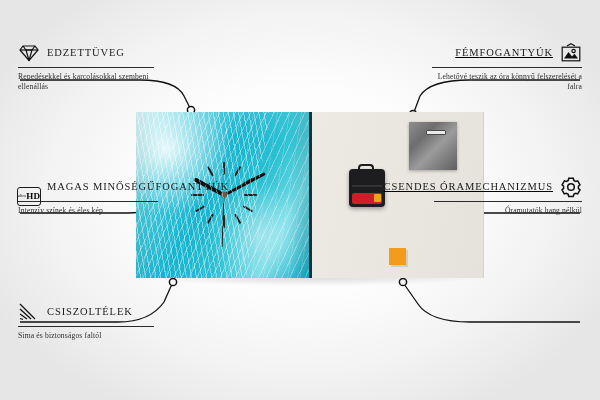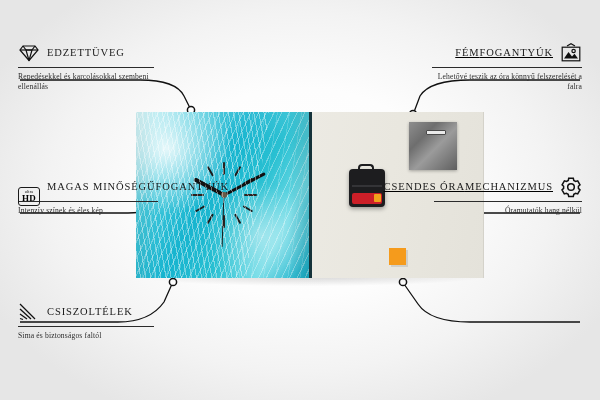--- a/index.html
+++ b/index.html
@@ -98,21 +98,21 @@
   .callout.left .words span{ text-align:left; }
   .callout.left .sub{ text-align:left; }
   .callout.right .ttl{ justify-content:flex-end;text-decoration:underline; }
   .callout.right .words span{ text-align:right; }
   .callout.right .sub{ text-align:right; }
 
   .ico{ width:22px; height:22px; flex:0 0 22px; display:flex; align-items:center; justify-content:center; }
   .ico svg{ display:block; }
   .hdbox{
     width:24px; height:19px; border:1.2px solid #1a1a1a; border-radius:3px;
-    display:flex; flex-direction:column; align-items:center; justify-content:center; line-height:1;margin-top:18px;
+    display:flex; align-items:center; justify-content:center; line-height:1;margin-top:18px;
   }
   .hdbox u{ font-size:4px; text-decoration:none; letter-spacing:.2px; }
   .hdbox b{ font-size:9px; letter-spacing:.3px; }
 
   .lines{ position:absolute; inset:0; pointer-events:none; }
 </style>
 </head>
 <body>
 
 <div class="stage">

